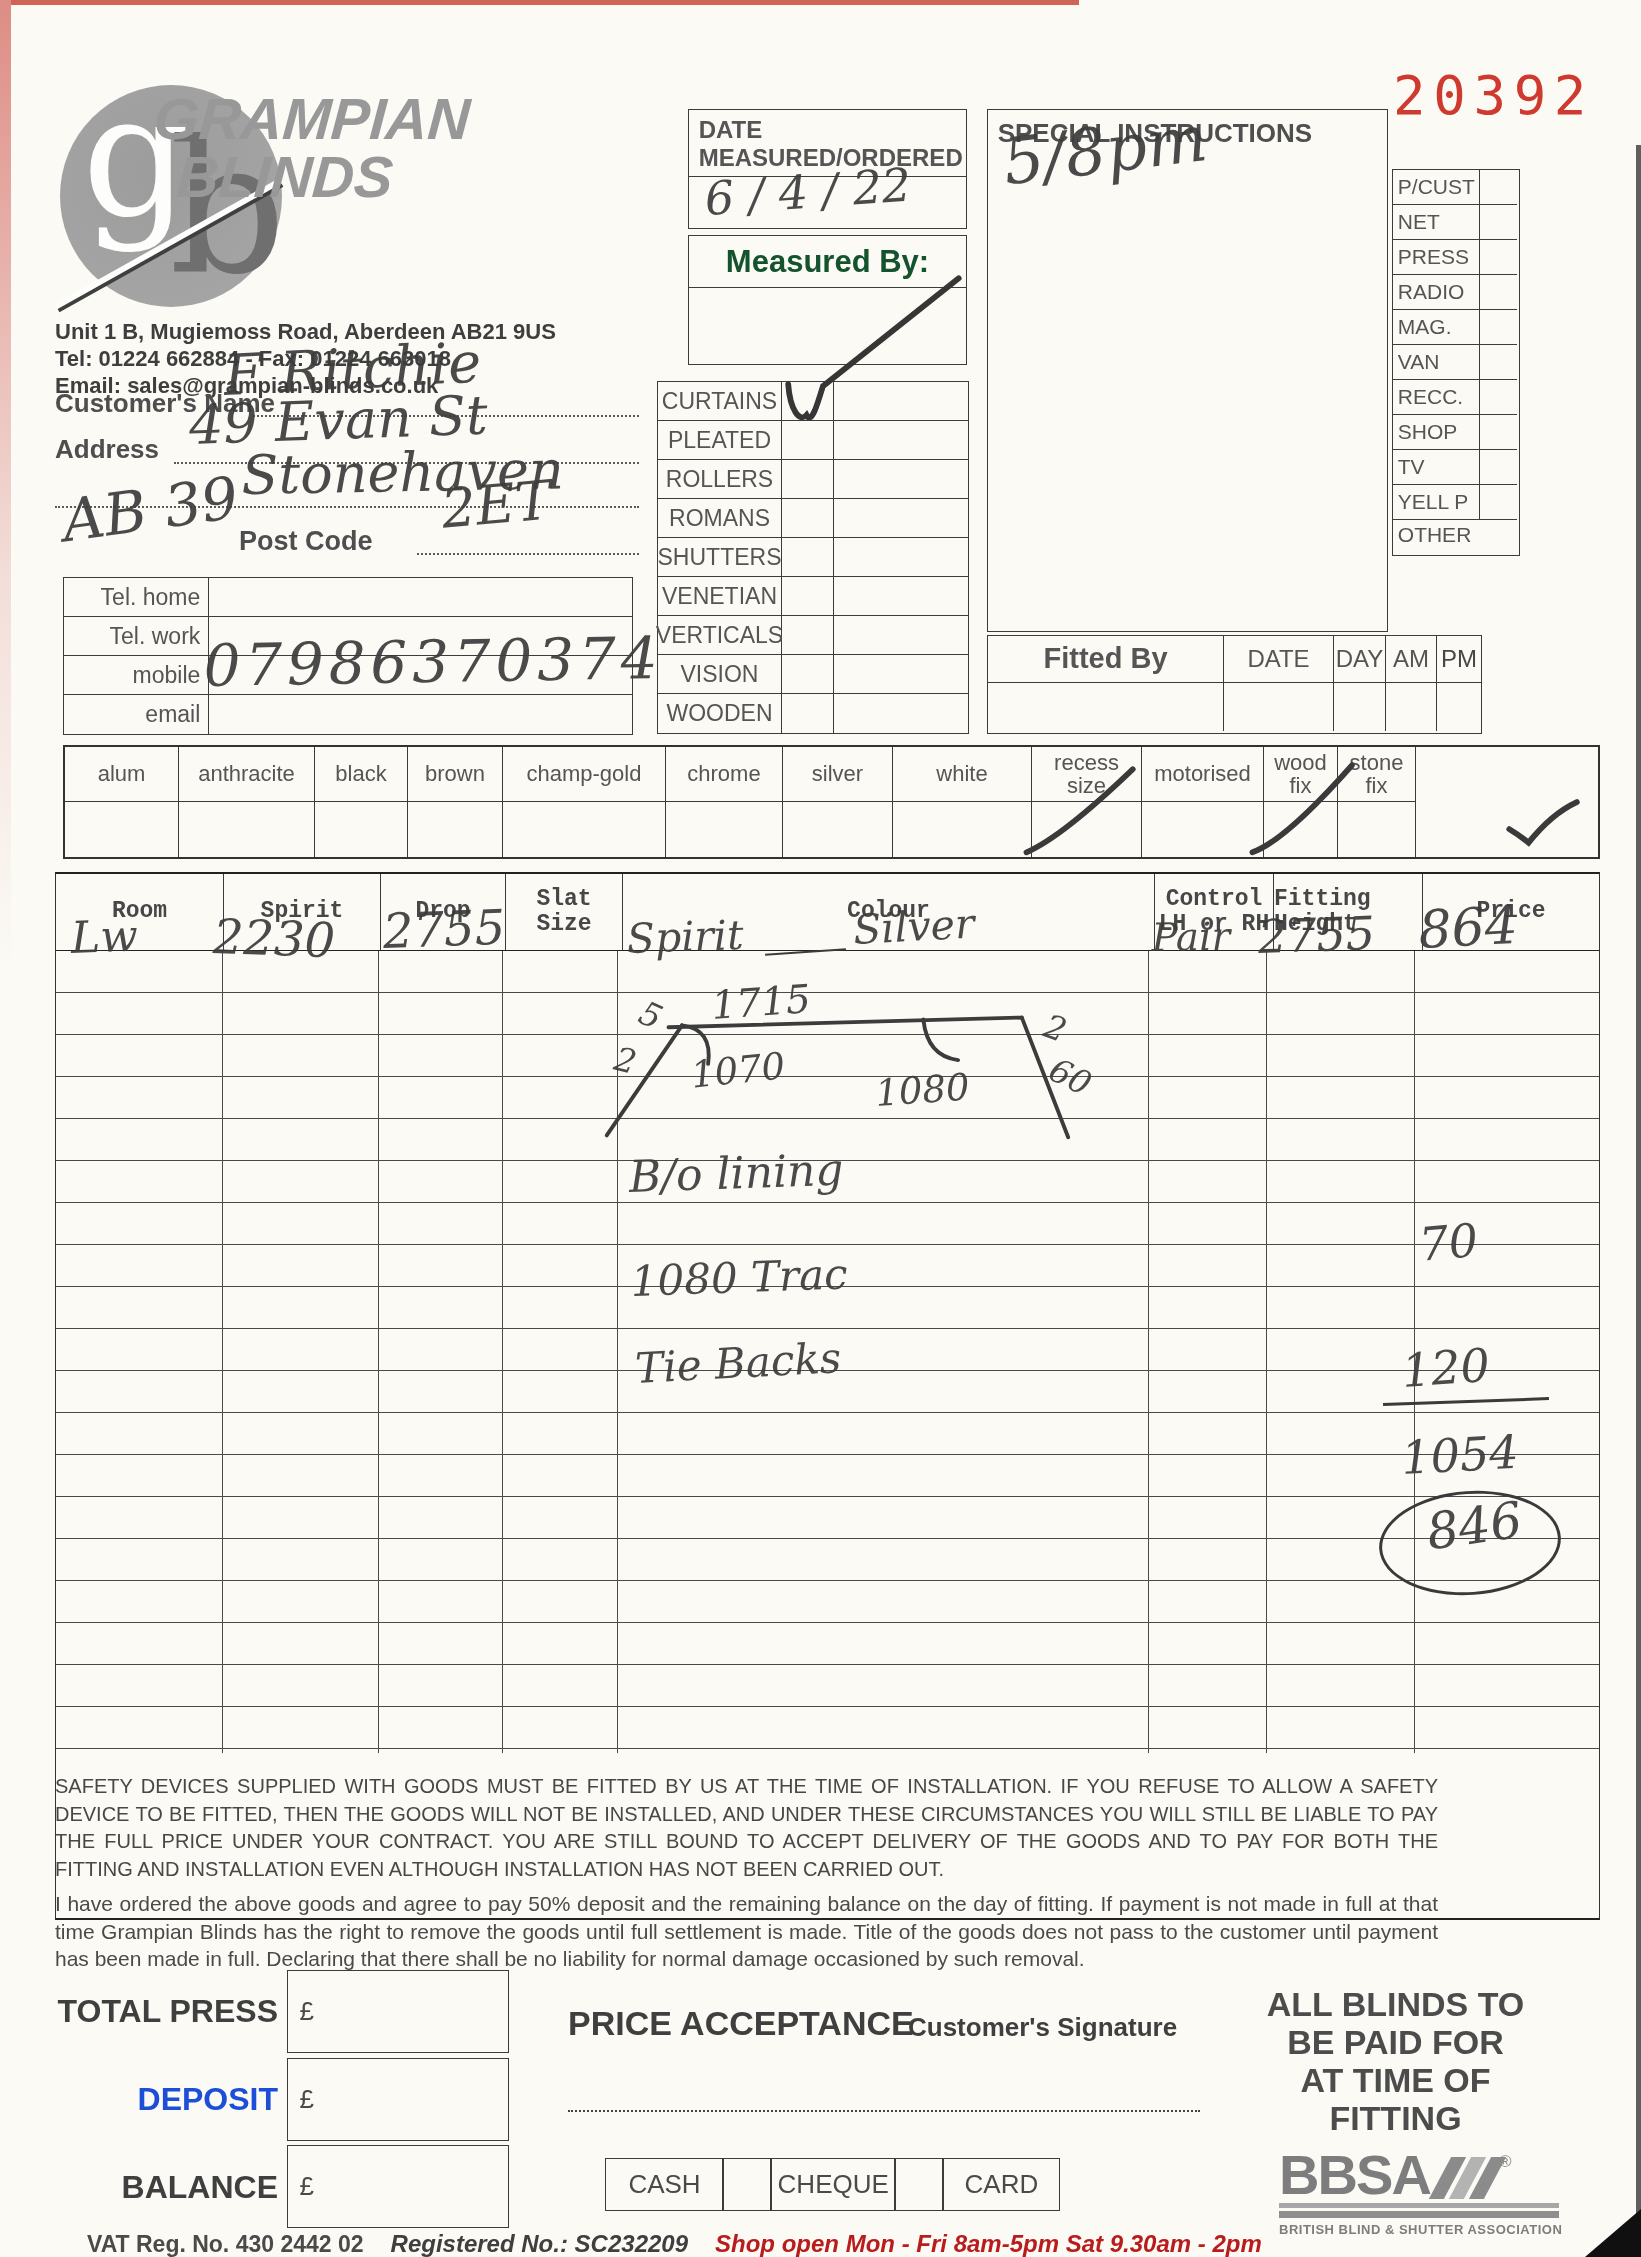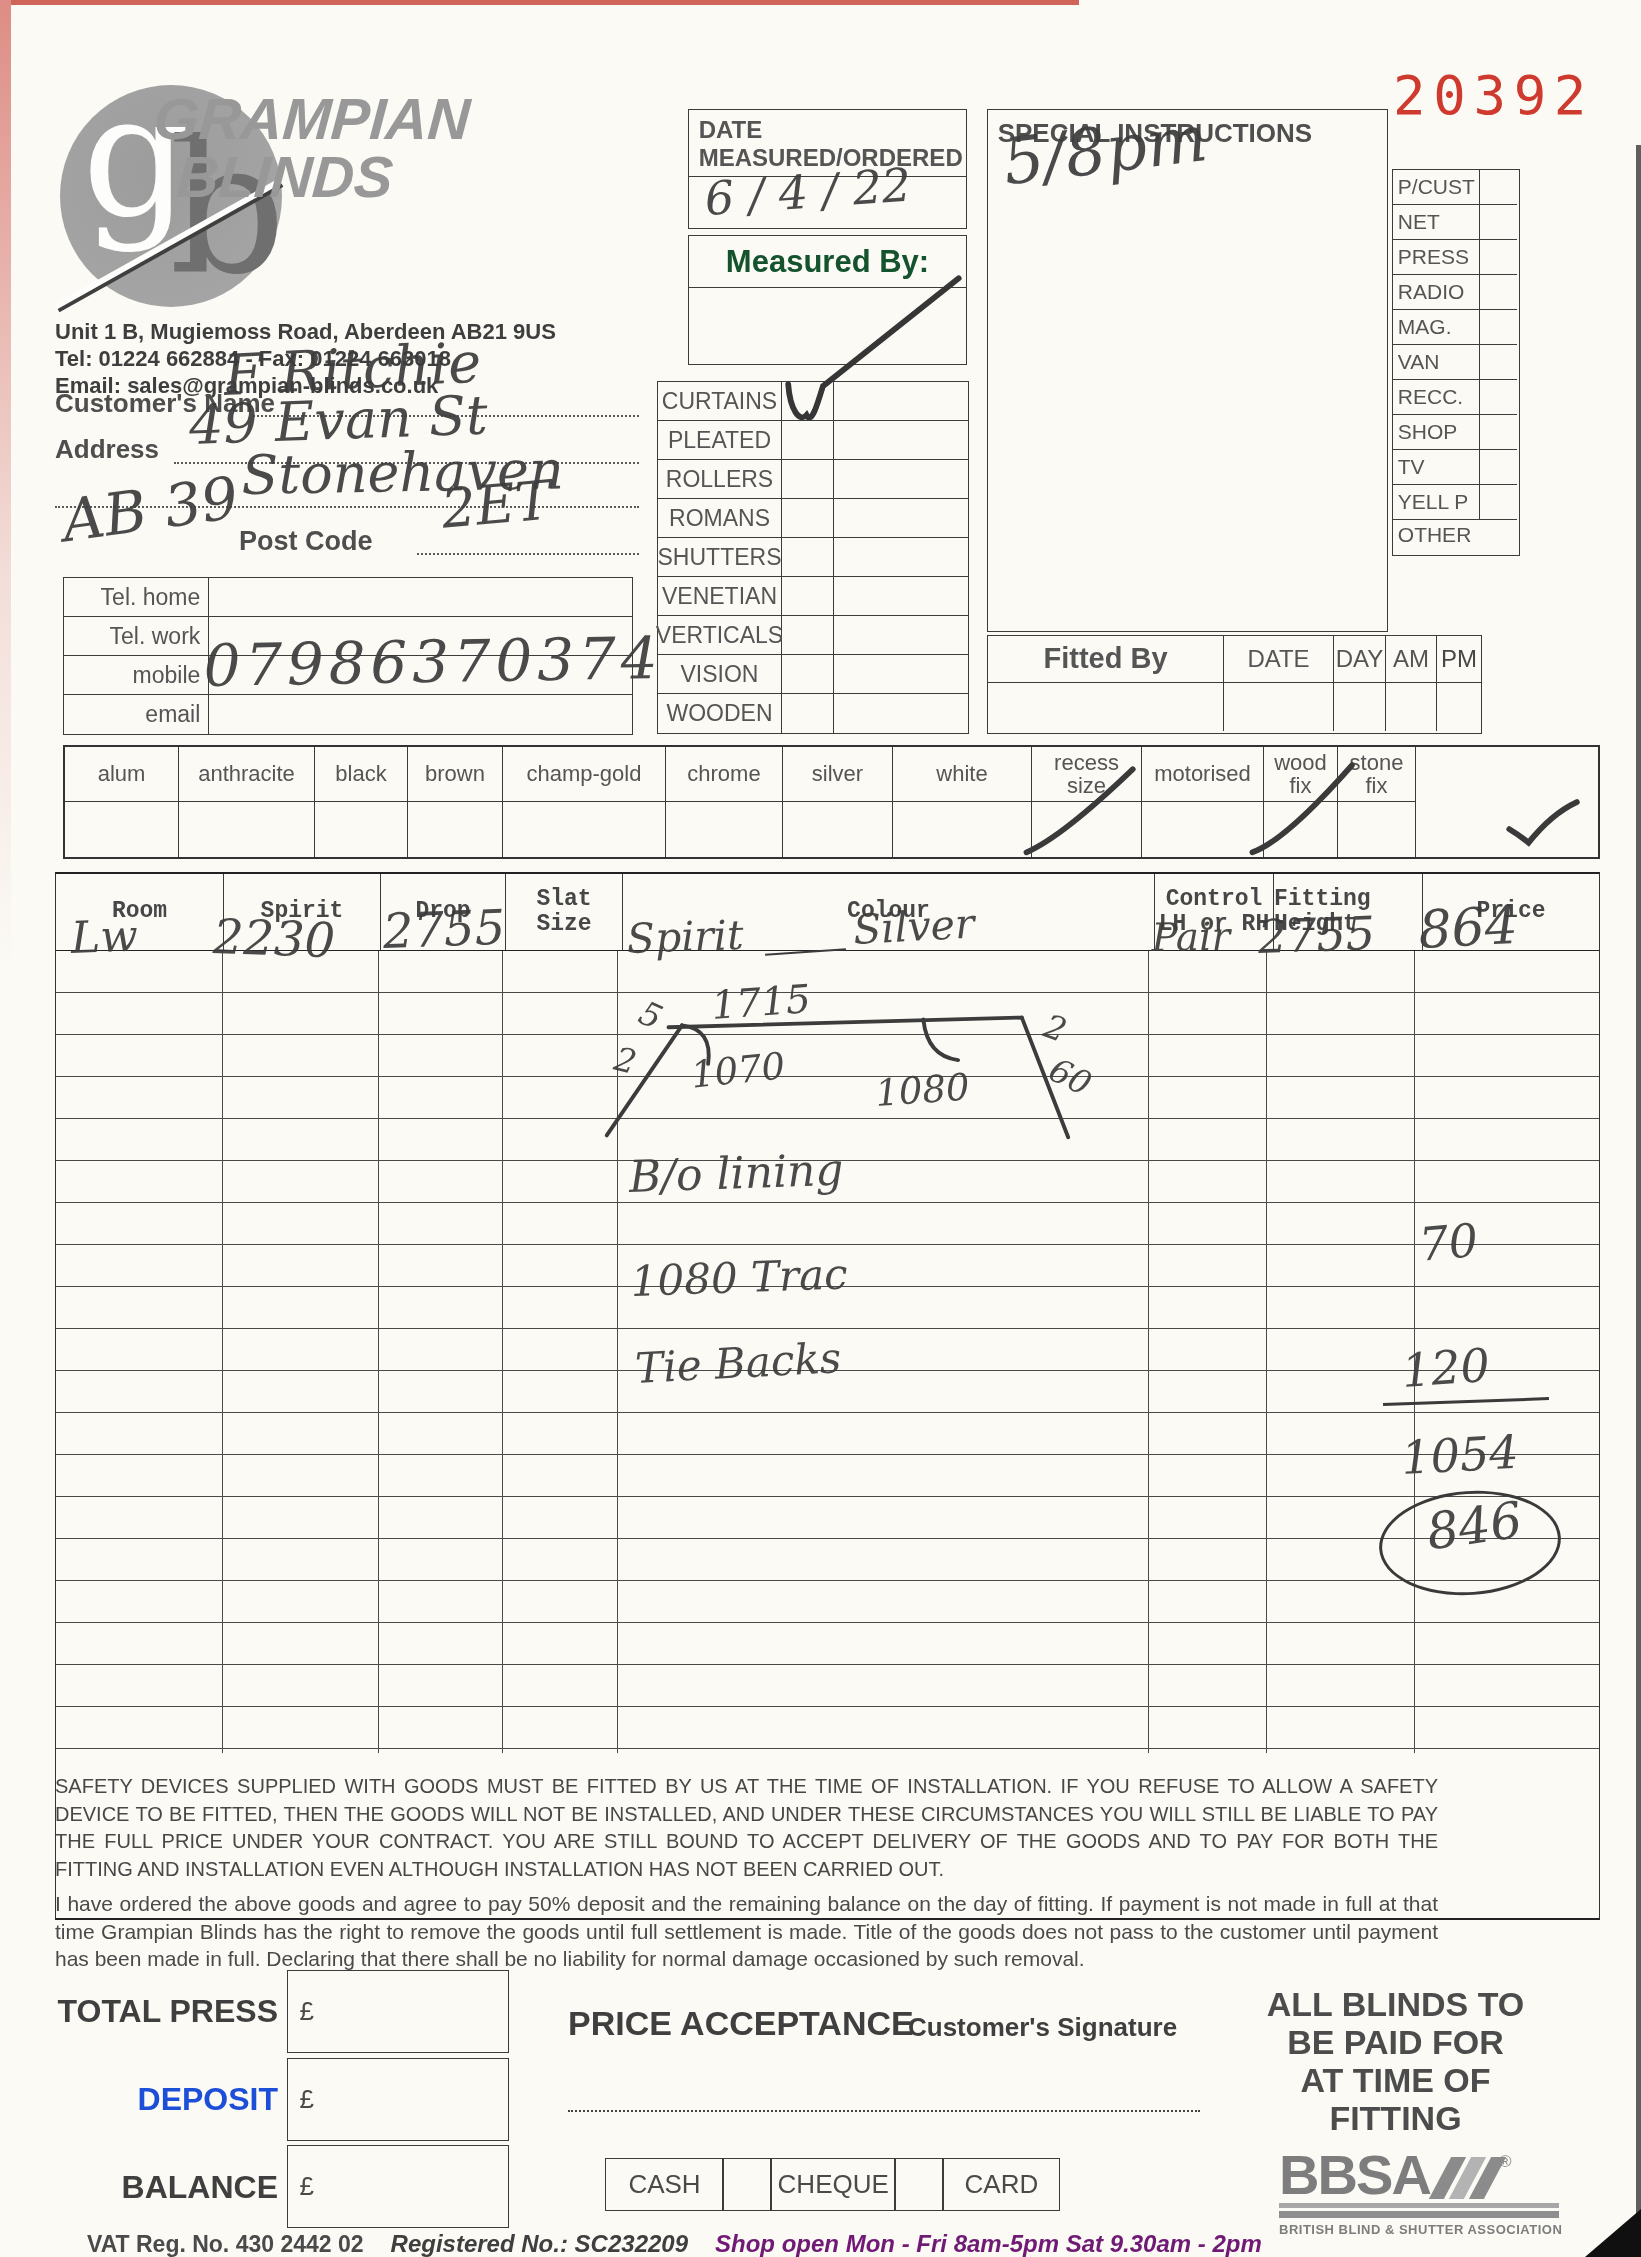--- a/index.html
+++ b/index.html
@@ -347,17 +347,17 @@
       <span style="font-size:17.4px;color:#8a8a8a;align-self:flex-start;margin-left:3.9px;">®</span>
     </div>
     <div style="height:4.8px;background:#a7a7a7;margin-top:4.8px;"></div>
     <div style="height:6.8px;background:#8e8e8e;margin-top:2.9px;"></div>
     <div style="font-size:13px;font-weight:bold;color:#7d7d7d;letter-spacing:0.5px;margin-top:3.9px;white-space:nowrap;">BRITISH BLIND &amp; SHUTTER ASSOCIATION</div>
   </div>
 
   <div class="abs" style="left:87px;top:2230px;display:flex;gap:27px;align-items:baseline;font-weight:bold;">
     <span class="nw" style="font-size:23px;color:#4a4a4a;">VAT Reg. No. 430 2442 02</span>
     <span class="nw" style="font-size:24px;font-style:italic;color:#3f3f3f;">Registered No.: SC232209</span>
-    <span class="nw" style="font-size:24px;font-style:italic;color:#701a75;">Shop open Mon - Fri 8am-5pm  Sat 9.30am - 2pm</span>
+    <span class="nw" style="font-size:24px;font-style:italic;color:#b91c1c;">Shop open Mon - Fri 8am-5pm  Sat 9.30am - 2pm</span>
   </div>
 
 </div>
 
 
 </body></html>

